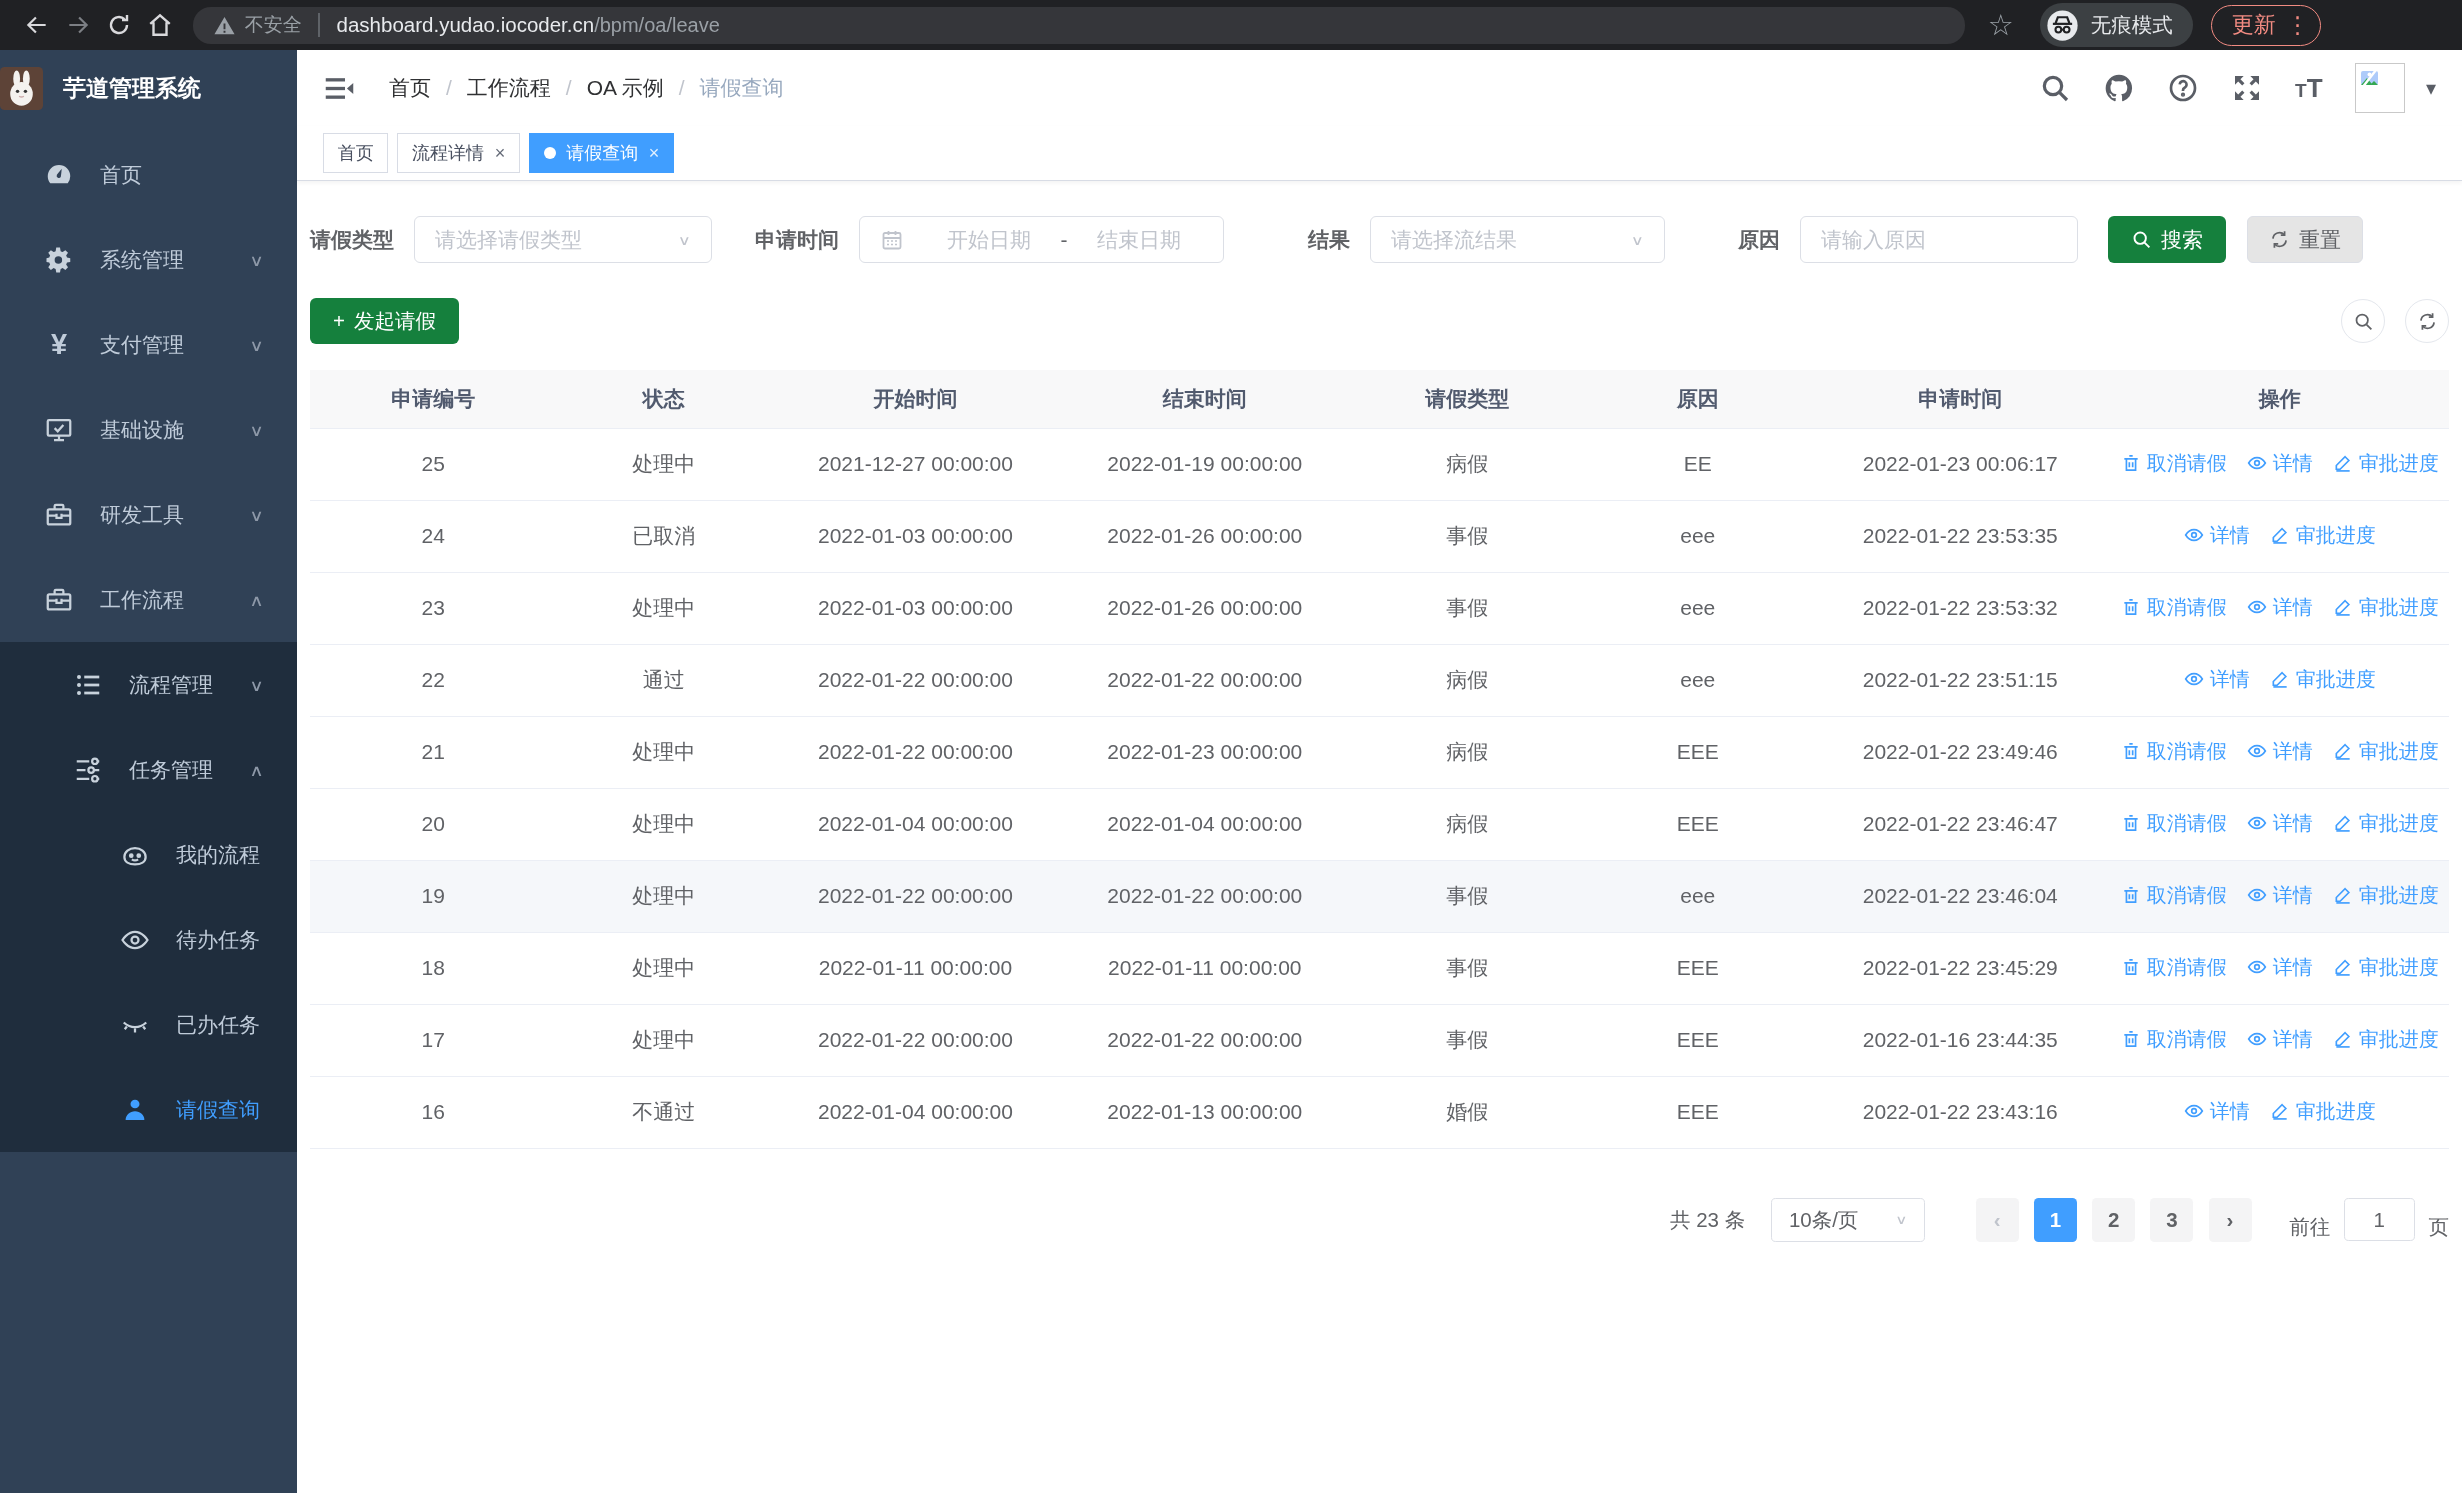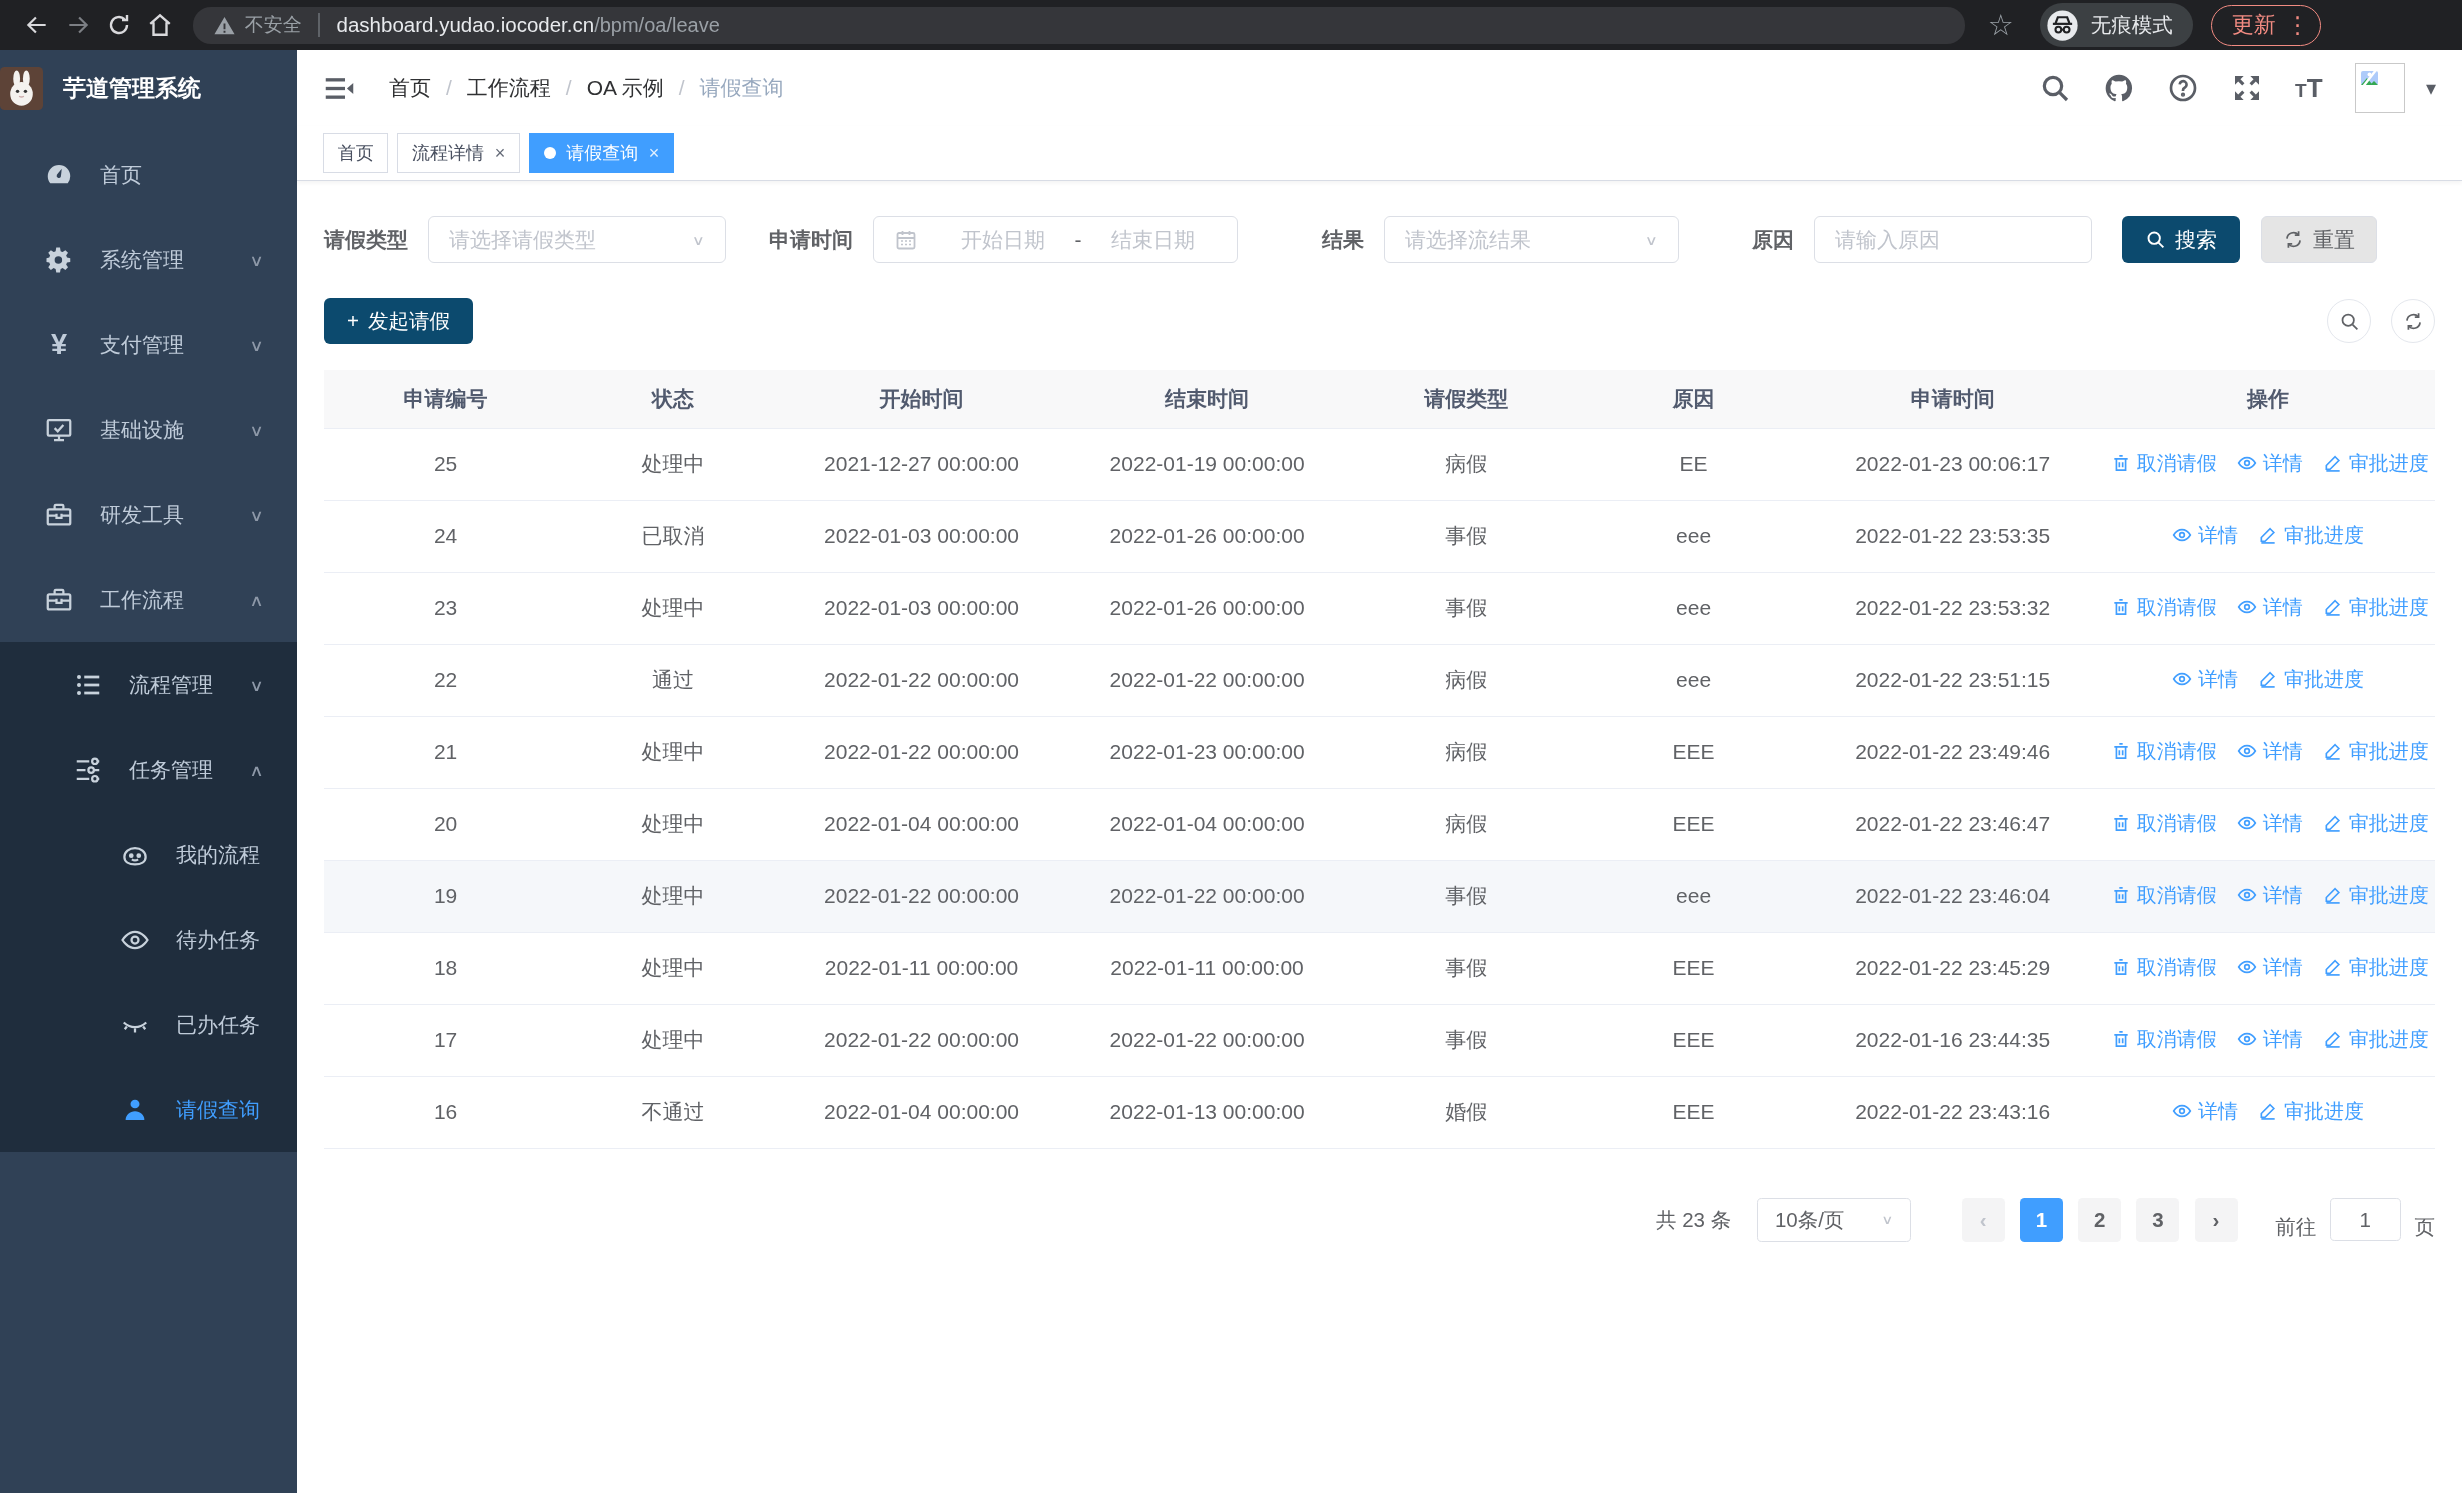--- a/index.html
+++ b/index.html
@@ -69,38 +69,38 @@
   .tags{height:55px;display:flex;align-items:center;padding-left:26px;gap:9px;flex:none;
     border-bottom:1.5px solid #d8dce5;box-shadow:0 1.5px 4.6px rgba(0,0,0,.05);}
   .tag{height:40px;display:inline-flex;align-items:center;padding:0 13.7px;border:1.5px solid #d8dce5;
     background:#fff;color:#495060;font-size:18px;gap:10.6px;cursor:pointer;white-space:nowrap;}
   .tag .dot{width:12px;height:12px;border-radius:50%;background:#fff;display:none;}
   .tag.active{background:#409eff;border-color:#409eff;color:#fff;}
   .tag.active .dot{display:inline-block;}
   .tag .x{font-size:18px;opacity:.85;}
 
   
-  .content{padding:35px 27px 0;flex:1;overflow:hidden;}
+  .content{padding:35px 13px 0;flex:1;overflow:hidden;}
   .filter{display:flex;align-items:center;}
   .f-label{font-size:21px;font-weight:bold;color:#606266;margin-right:20px;white-space:nowrap;}
   .box{height:47px;border:1.5px solid #dcdfe6;border-radius:6px;display:flex;align-items:center;
     padding:0 20px;font-size:21px;color:#c0c4cc;background:#fff;cursor:pointer;}
   .sel{justify-content:space-between;}
   .sel .chev{color:#c0c4cc;font-size:18px;transform:scaleY(.75);}
   .w-leave{width:298px;margin-right:43px;}
   .w-date{width:365px;margin-right:84px;}
   .w-result{width:295px;margin-right:73px;}
   .w-reason{width:278px;margin-right:30px;}
   .date-ic{width:24px;height:24px;color:#c0c4cc;margin-right:21px;flex:none;}
   .date-txt{flex:1;text-align:center;}
   .date-sep{color:#606266;margin:0 7.6px;}
   .btn{height:47px;border-radius:6px;display:inline-flex;align-items:center;justify-content:center;
     font-size:21px;gap:9px;cursor:pointer;white-space:nowrap;}
   .btn .i{width:21px;height:21px;}
-  .btn-primary{background:#0c4a6e;color:#fff;border:none;padding:0 23px;text-align:right;}
+  .btn-primary{background:#15803d;color:#fff;border:none;padding:0 23px;text-align:right;}
   .btn-plain{background:#e5e5e5;border:1.5px solid #dcdfe6;color:#606266;padding:0 21px;margin-left:21px;}
 
   .toolbar{margin-top:35px;display:flex;align-items:center;}
   .tool-circles{margin-left:auto;display:flex;gap:20px;}
   .circle{width:44px;height:44px;border-radius:50%;border:1.5px solid #e4e7ed;display:flex;
     align-items:center;justify-content:center;color:#606266;cursor:pointer;}
   .circle .i{width:21px;height:21px;}
 
   table{width:100%;border-collapse:collapse;margin-top:26px;table-layout:fixed;}
   thead th{height:58px;background:#f8f8f9;color:#515a6e;font-size:21px;font-weight:bold;text-align:center;}

